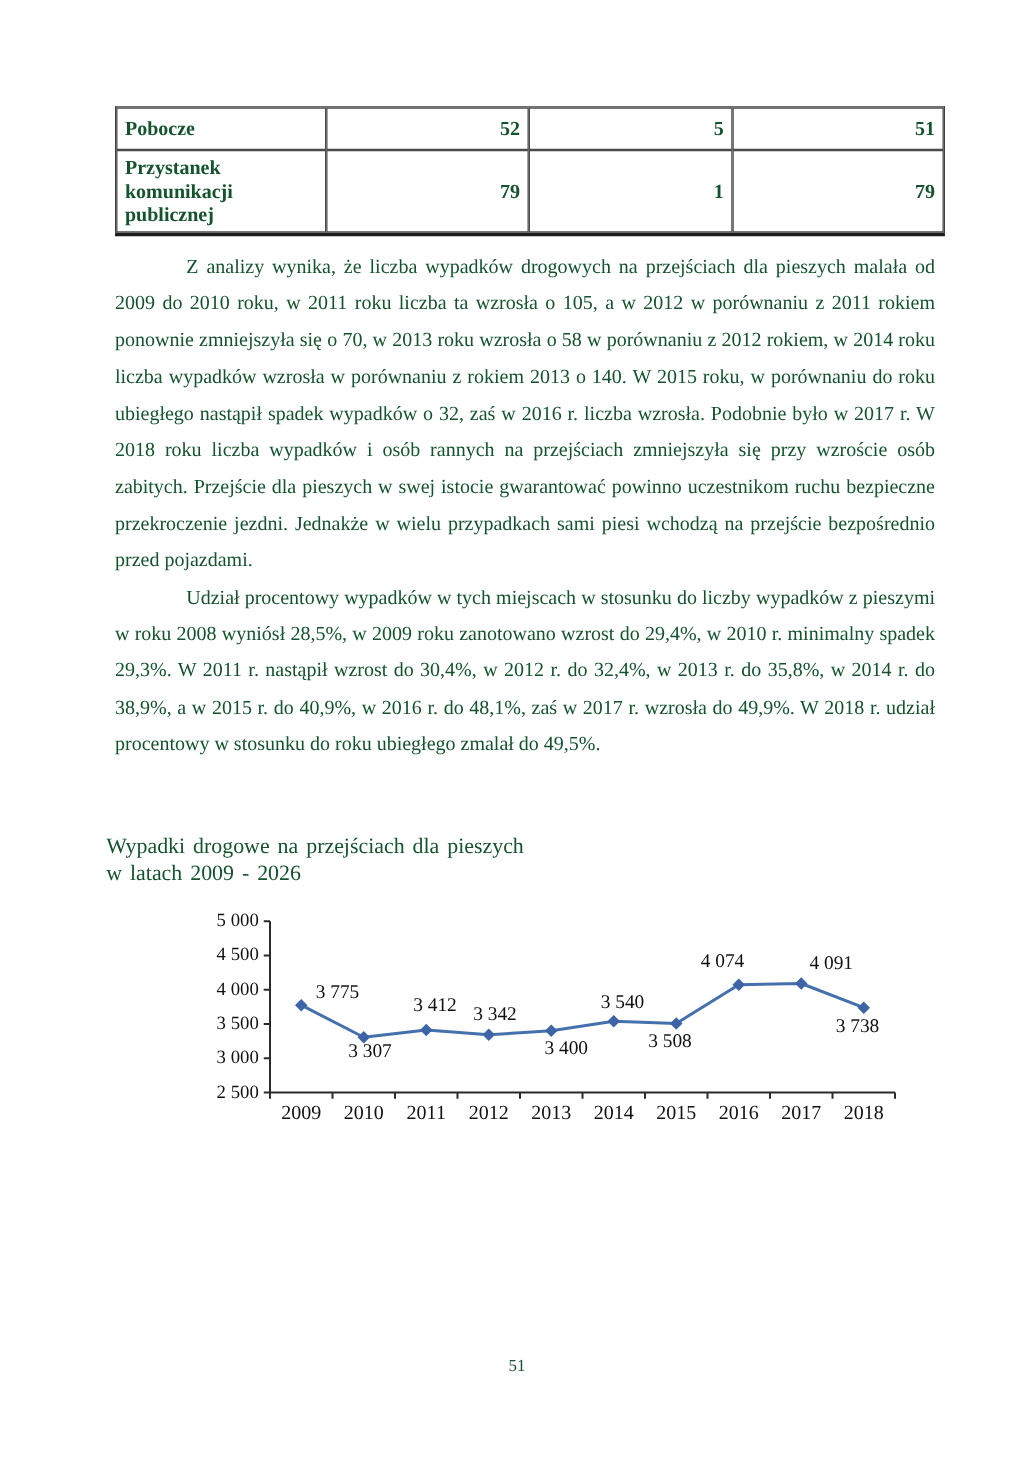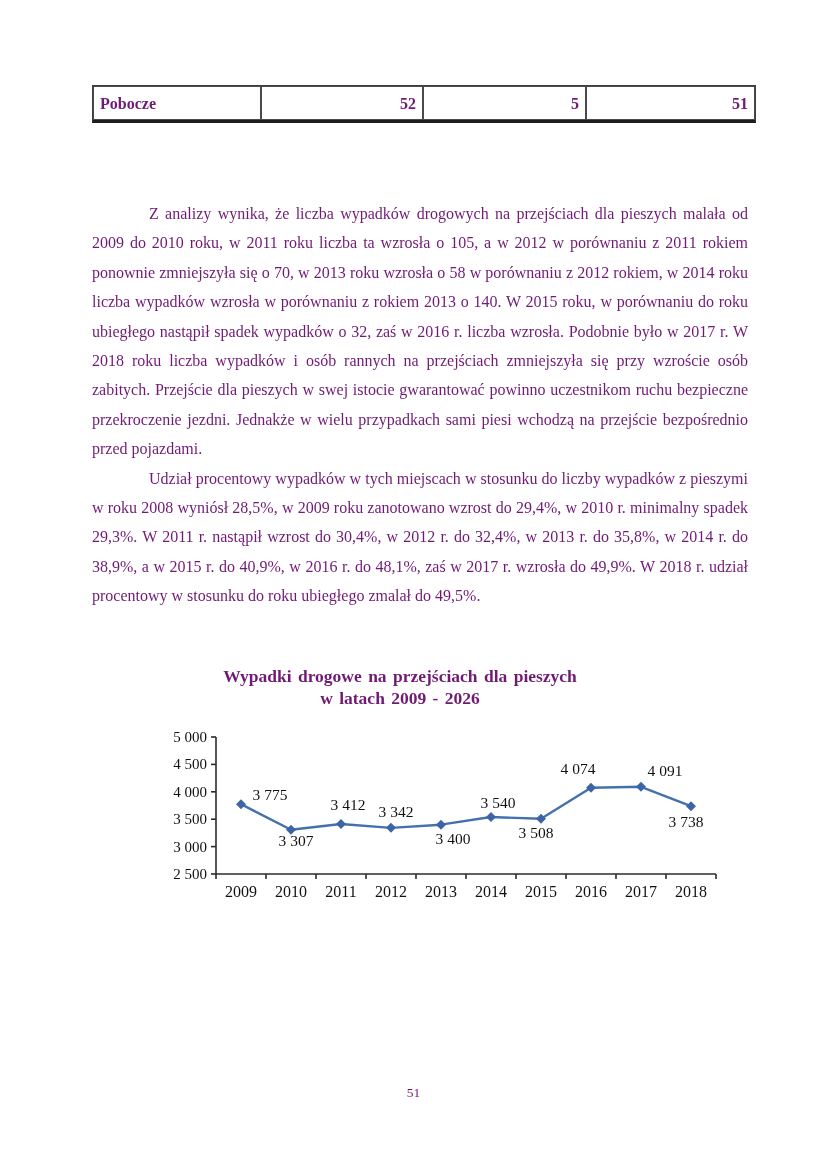--- a/index.html
+++ b/index.html
@@ -1,21 +1,21 @@
 <!DOCTYPE html>
 <html lang="pl"><head>
 <meta charset="utf-8">
 <style>
   html,body{margin:0;padding:0;background:#fff;}
   .page{
     position:relative;
     width:827px;height:1170px;
     background:#ffffff;
     font-family:"Liberation Serif","DejaVu Serif",serif;
-    color:#701a75;
+    color:#14532d;
     overflow:hidden;
   }
   
   .tbl-wrap{position:absolute;left:92px;top:85px;}
   table.frag{
     border-collapse:separate;border-spacing:0;
     table-layout:fixed;width:662px;
     border:1px solid #3f3f3f;
     border-bottom:3px solid #1d1d1d;
   }
@@ -35,21 +35,21 @@
   
   .bodytext{
     position:absolute;left:92px;top:199px;width:656px;
     font-size:16px;line-height:29.4px;
     text-align:justify;
   }
   .bodytext p{margin:0;text-indent:57px;}
   
   .chart-title{
     position:absolute;left:85px;top:666px;width:630px;
-    text-align:center;font-weight:bold;
+    text-align:left;font-weight:normal;
     font-size:17.5px;line-height:21.5px;
     word-spacing:2px;
   }
   .chart-svg{position:absolute;left:85px;top:715px;}
   .axis{stroke:#2b2b2b;stroke-width:1.6;}
   text.ytick{font-family:"Liberation Serif","DejaVu Serif",serif;font-size:15px;fill:#111;}
   text.xtick{font-family:"Liberation Serif","DejaVu Serif",serif;font-size:16px;fill:#111;}
   text.dlabel{font-family:"Liberation Serif","DejaVu Serif",serif;font-size:15.5px;fill:#111;}
   
   .pagenum{
@@ -69,20 +69,26 @@
           <col class="c2">
           <col class="c3">
           <col class="c4">
         </colgroup>
       <tbody>
         <tr class="r1">
           <td class="lbl">Pobocze</td>
           <td class="num">52</td>
           <td class="num">5</td>
           <td class="num">51</td>
+        </tr>
+        <tr class="r2">
+          <td class="lbl">Przystanek komunikacji publicznej</td>
+          <td class="num">79</td>
+          <td class="num">1</td>
+          <td class="num">79</td>
         </tr>
       </tbody>
     </table>
   </div>
 
   <div class="bodytext">
     <p>Z analizy wynika, że liczba wypadków drogowych na przejściach dla pieszych malała od 2009 do 2010 roku, w 2011 roku liczba ta wzrosła o 105, a w 2012 w porównaniu z 2011 rokiem ponownie zmniejszyła się o 70, w 2013 roku wzrosła o 58 w porównaniu z 2012 rokiem, w 2014 roku liczba wypadków wzrosła w porównaniu z rokiem 2013 o 140. W 2015 roku, w porównaniu do roku ubiegłego nastąpił spadek wypadków o 32, zaś w 2016 r. liczba wzrosła. Podobnie było w 2017 r. W 2018 roku liczba wypadków i osób rannych na przejściach zmniejszyła się przy wzroście osób zabitych. Przejście dla pieszych w swej istocie gwarantować powinno uczestnikom ruchu bezpieczne przekroczenie jezdni. Jednakże w wielu przypadkach sami piesi wchodzą na przejście bezpośrednio przed pojazdami.</p>
     <p>Udział procentowy wypadków w tych miejscach w stosunku do liczby wypadków z pieszymi w roku 2008 wyniósł 28,5%, w 2009 roku zanotowano wzrost do 29,4%, w 2010 r. minimalny spadek 29,3%. W 2011 r. nastąpił wzrost do 30,4%, w 2012 r. do 32,4%, w 2013 r. do 35,8%, w 2014 r. do 38,9%, a w 2015 r. do 40,9%, w 2016 r. do 48,1%, zaś w 2017 r. wzrosła do 49,9%. W 2018 r. udział procentowy w stosunku do roku ubiegłego zmalał do 49,5%.</p>
   </div>
 

